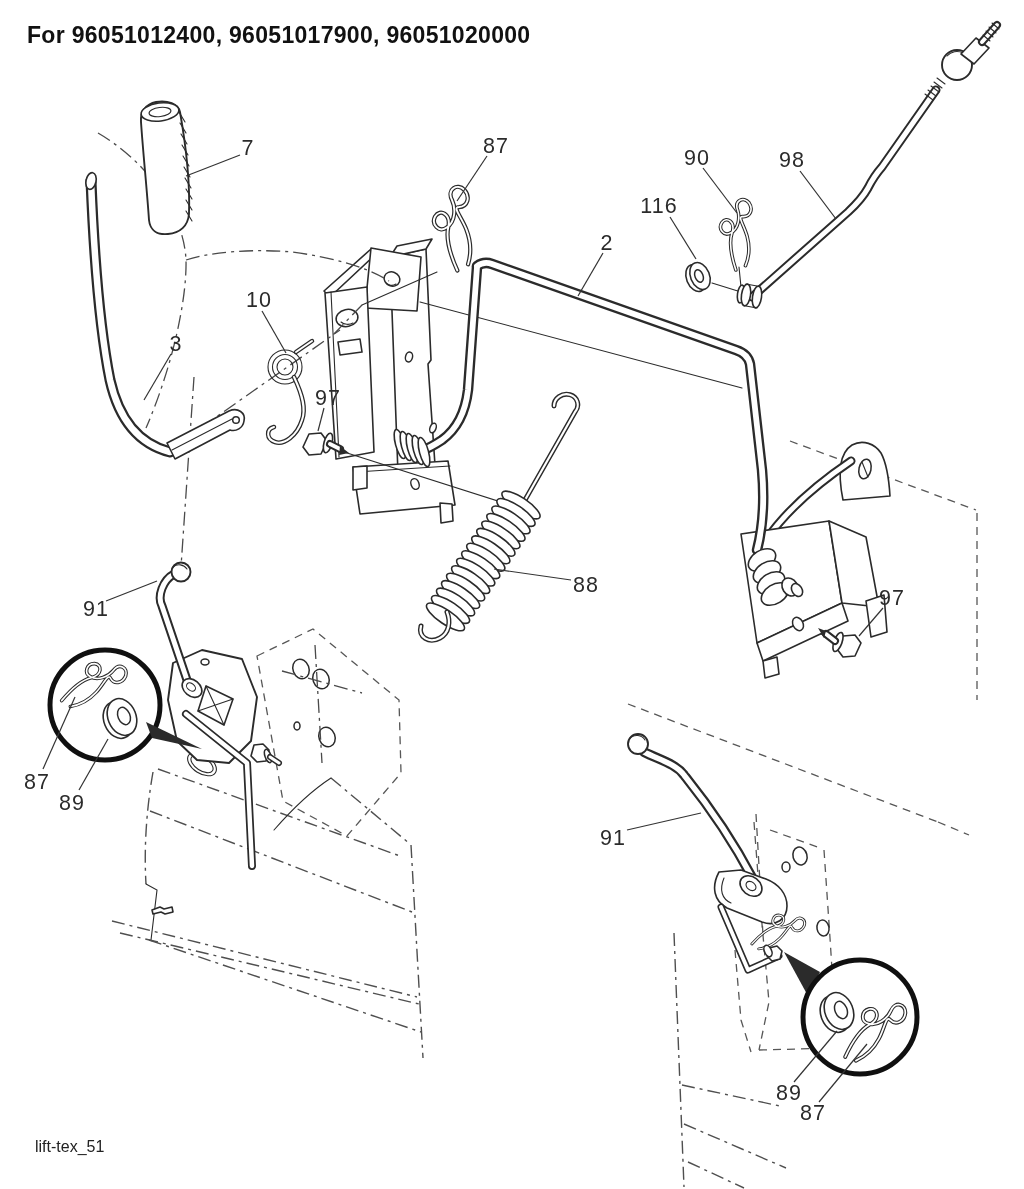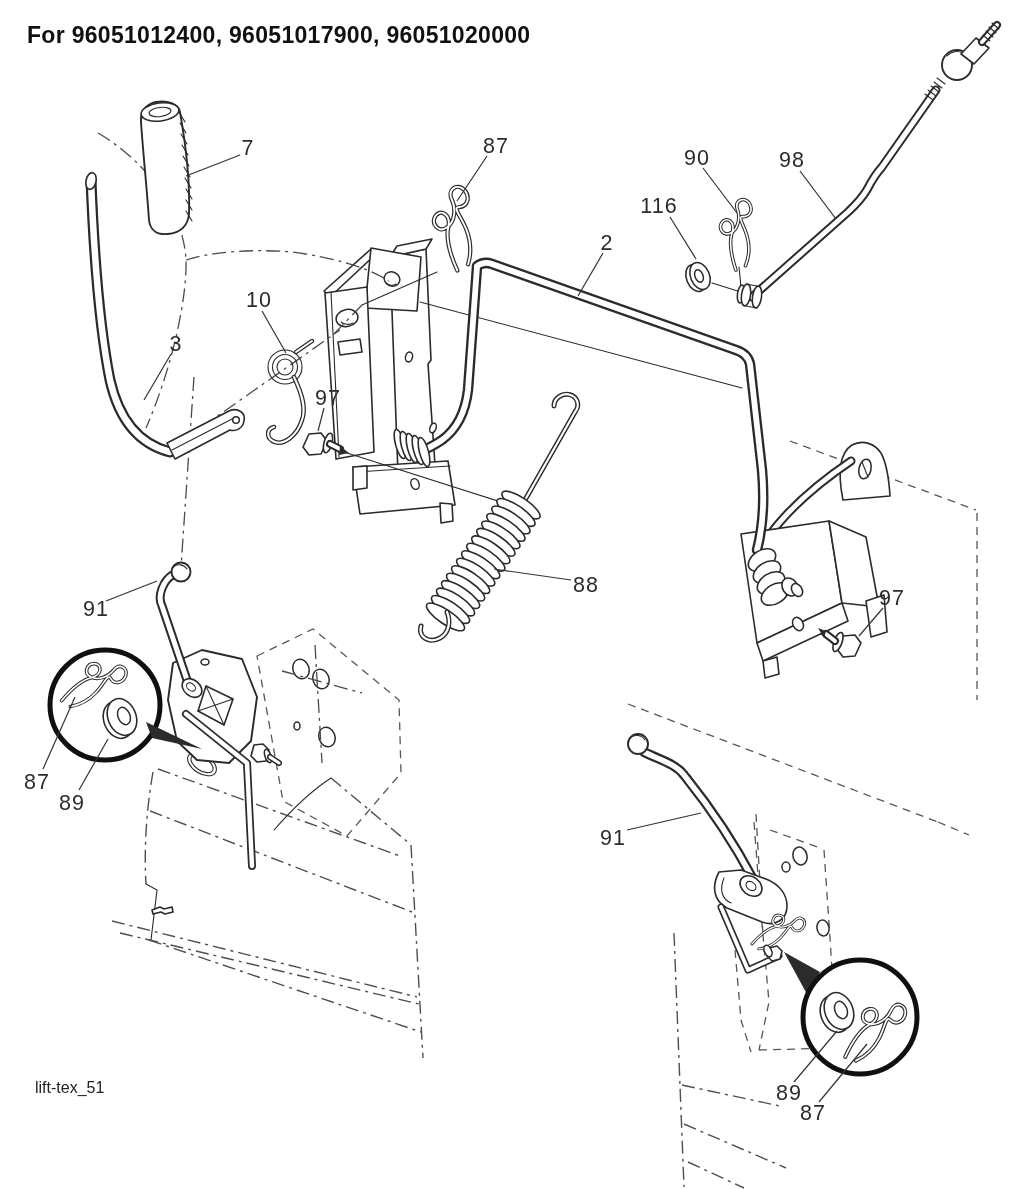--- a/index.html
+++ b/index.html
@@ -1,20 +1,20 @@
 <!DOCTYPE html>
 <html><head>
 <meta charset="utf-8">
 <style>
   html,body{margin:0;padding:0;background:#fff;}
   .page{position:relative;width:1024px;height:1189px;background:#fff;overflow:hidden;
         font-family:"Liberation Sans",sans-serif;}
   .title{position:absolute;left:27px;top:22px;font-weight:700;font-size:23px;color:#111;
          letter-spacing:.3px;white-space:nowrap;}
-  .footnote{position:absolute;left:35px;top:1079px;font-size:16px;color:#222;}
+  .footnote{position:absolute;left:35px;top:1138px;font-size:16px;color:#222;}
   svg.art{position:absolute;left:0;top:0;width:1024px;height:1189px;}
   .part{fill:#fff;stroke:#2b2b2b;stroke-width:1.6;stroke-linejoin:round;}
   .partthick{fill:#fff;stroke:#2b2b2b;stroke-width:1.9;stroke-linejoin:round;}
   .hole{fill:#fff;stroke:#2b2b2b;stroke-width:1.5;}
   .thin{fill:none;stroke:#2b2b2b;stroke-width:1.1;stroke-linecap:round;}
   .ink{fill:#2b2b2b;stroke:none;}
   .t-o{fill:none;stroke:#2b2b2b;stroke-linecap:round;stroke-linejoin:round;}
   .t-i{fill:none;stroke:#ffffff;stroke-linecap:round;stroke-linejoin:round;}
   .phant{fill:none;stroke:#4a4a4a;stroke-width:1.3;stroke-dasharray:14 5 3 5;}
   .deckl{fill:none;stroke:#4f4f4f;stroke-width:1.4;stroke-dasharray:13 5 3 5;}

